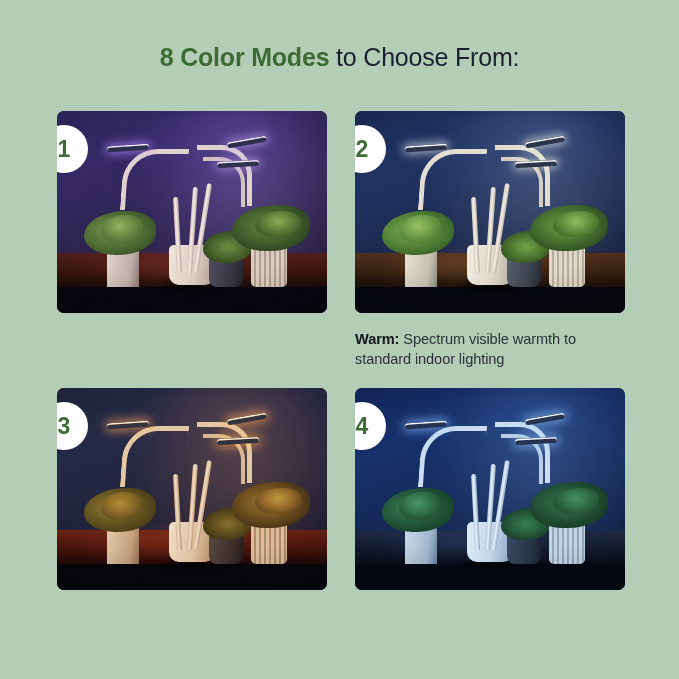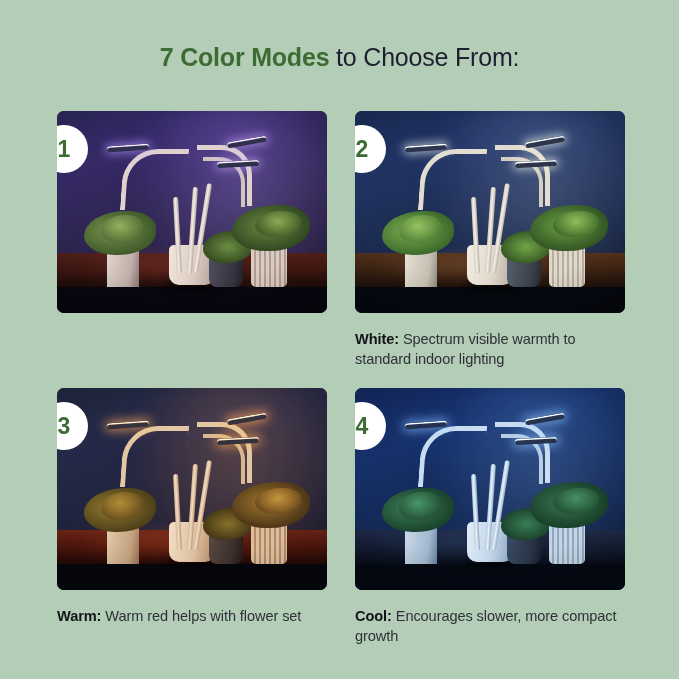--- a/index.html
+++ b/index.html
@@ -206,21 +206,21 @@
     font-weight: bold;
     color: #111418;
   }
 </style>
 </head>
 <body>
 
 <div class="page">
 
   <div class="heading">
-    <span class="hl">7 Color Modes</span><span class="rest"> to Choose From:</span>
+    <span class="hl">8 Color Modes</span><span class="rest"> to Choose From:</span>
   </div>
 
   <div class="grid">
 
     <div class="card c0">
       <div class="photo">
         <div class="scene">
           <div class="wall" style="background:linear-gradient(165deg,#2b2a4d 0%,#322a55 30%,#2a2648 62%,#221f3c 100%);"></div>
           <div class="glow" style="background:radial-gradient(ellipse at 50% 40%, rgba(190,170,255,.55), rgba(140,110,210,.18) 55%, rgba(0,0,0,0) 75%);"></div>
           <div class="table" style="background:linear-gradient(180deg,#4a2018 0%,#3a170f 48%,#1a0b08 100%);"></div>
@@ -294,21 +294,21 @@
           <div class="pot" style="left:194px;width:36px;height:42px;border-radius:2px 2px 5px 5px;background:repeating-linear-gradient(90deg,#ded5c3 0 3px,#b0a796 3px 5px);"></div>
           <div class="leaves" style="left:175px;bottom:62px;width:78px;height:46px;background:radial-gradient(ellipse at 45% 45%, #66953f, #315121 68%, #192d12 100%);"></div>
           <div class="leaves" style="left:198px;bottom:76px;width:46px;height:26px;background:radial-gradient(ellipse at 50% 40%, #88b852, #416728 72%);"></div>
 
           <div class="tint" style="background:linear-gradient(160deg, rgba(120,160,230,.22), rgba(255,240,210,.10));"></div>
           <div class="vignette"></div>
         </div>
         <div class="badge">2</div>
       </div>
       <div class="caption">
-        <span class="lbl">White:</span><span> Spectrum visible warmth to standard indoor lighting</span>
+        <span class="lbl">Warm:</span><span> Spectrum visible warmth to standard indoor lighting</span>
       </div>
     </div>
 
     <div class="card c2">
       <div class="photo">
         <div class="scene">
           <div class="wall" style="background:linear-gradient(165deg,#1b2548 0%,#1d2750 34%,#1a2343 68%,#151c35 100%);"></div>
           <div class="glow" style="background:radial-gradient(ellipse at 50% 40%, rgba(255,190,120,.40), rgba(200,120,70,.14) 58%, rgba(0,0,0,0) 76%);"></div>
           <div class="table" style="background:linear-gradient(180deg,#5a2417 0%,#42160d 48%,#1c0807 100%);"></div>
           <div class="tableshine" style="background:radial-gradient(ellipse at 50% 50%, rgba(230,110,70,.82), rgba(130,45,30,0) 72%);"></div>
@@ -338,23 +338,20 @@
 
           <div class="pot" style="left:194px;width:36px;height:42px;border-radius:2px 2px 5px 5px;background:repeating-linear-gradient(90deg,#d5c0a4 0 3px,#a38e75 3px 5px);"></div>
           <div class="leaves" style="left:175px;bottom:62px;width:78px;height:46px;background:radial-gradient(ellipse at 45% 45%, #8a7a33, #44391a 68%, #241d0f 100%);"></div>
           <div class="leaves" style="left:198px;bottom:76px;width:46px;height:26px;background:radial-gradient(ellipse at 50% 40%, #b39a46, #5e4f22 72%);"></div>
 
           <div class="tint" style="background:linear-gradient(160deg, rgba(255,160,70,.26), rgba(220,80,60,.18));"></div>
           <div class="vignette"></div>
         </div>
         <div class="badge">3</div>
       </div>
-      <div class="caption">
-        <span class="lbl">Warm:</span><span> Warm red helps with flower set</span>
-      </div>
     </div>
 
     <div class="card c3">
       <div class="photo">
         <div class="scene">
           <div class="wall" style="background:linear-gradient(165deg,#16284f 0%,#183059 34%,#152748 68%,#101e39 100%);"></div>
           <div class="glow" style="background:radial-gradient(ellipse at 50% 40%, rgba(180,215,255,.40), rgba(90,140,210,.14) 58%, rgba(0,0,0,0) 76%);"></div>
           <div class="table" style="background:linear-gradient(180deg,#20283c 0%,#161c2c 48%,#080c15 100%);"></div>
           <div class="tableshine" style="background:radial-gradient(ellipse at 50% 50%, rgba(110,150,210,.55), rgba(40,70,120,0) 72%);"></div>
           <div class="floor" style="background:#040810;"></div>
@@ -383,19 +380,16 @@
 
           <div class="pot" style="left:194px;width:36px;height:42px;border-radius:2px 2px 5px 5px;background:repeating-linear-gradient(90deg,#c7d2df 0 3px,#98a3b1 3px 5px);"></div>
           <div class="leaves" style="left:175px;bottom:62px;width:78px;height:46px;background:radial-gradient(ellipse at 45% 45%, #3a7245, #1c3e24 68%, #0f2215 100%);"></div>
           <div class="leaves" style="left:198px;bottom:76px;width:46px;height:26px;background:radial-gradient(ellipse at 50% 40%, #4c8a55, #26502e 72%);"></div>
 
           <div class="tint" style="background:linear-gradient(160deg, rgba(70,130,220,.30), rgba(100,180,255,.14));"></div>
           <div class="vignette"></div>
         </div>
         <div class="badge">4</div>
       </div>
-      <div class="caption">
-        <span class="lbl">Cool:</span><span> Encourages slower, more compact growth</span>
-      </div>
     </div>
 
   </div>
 </div>
 
 </body></html>

